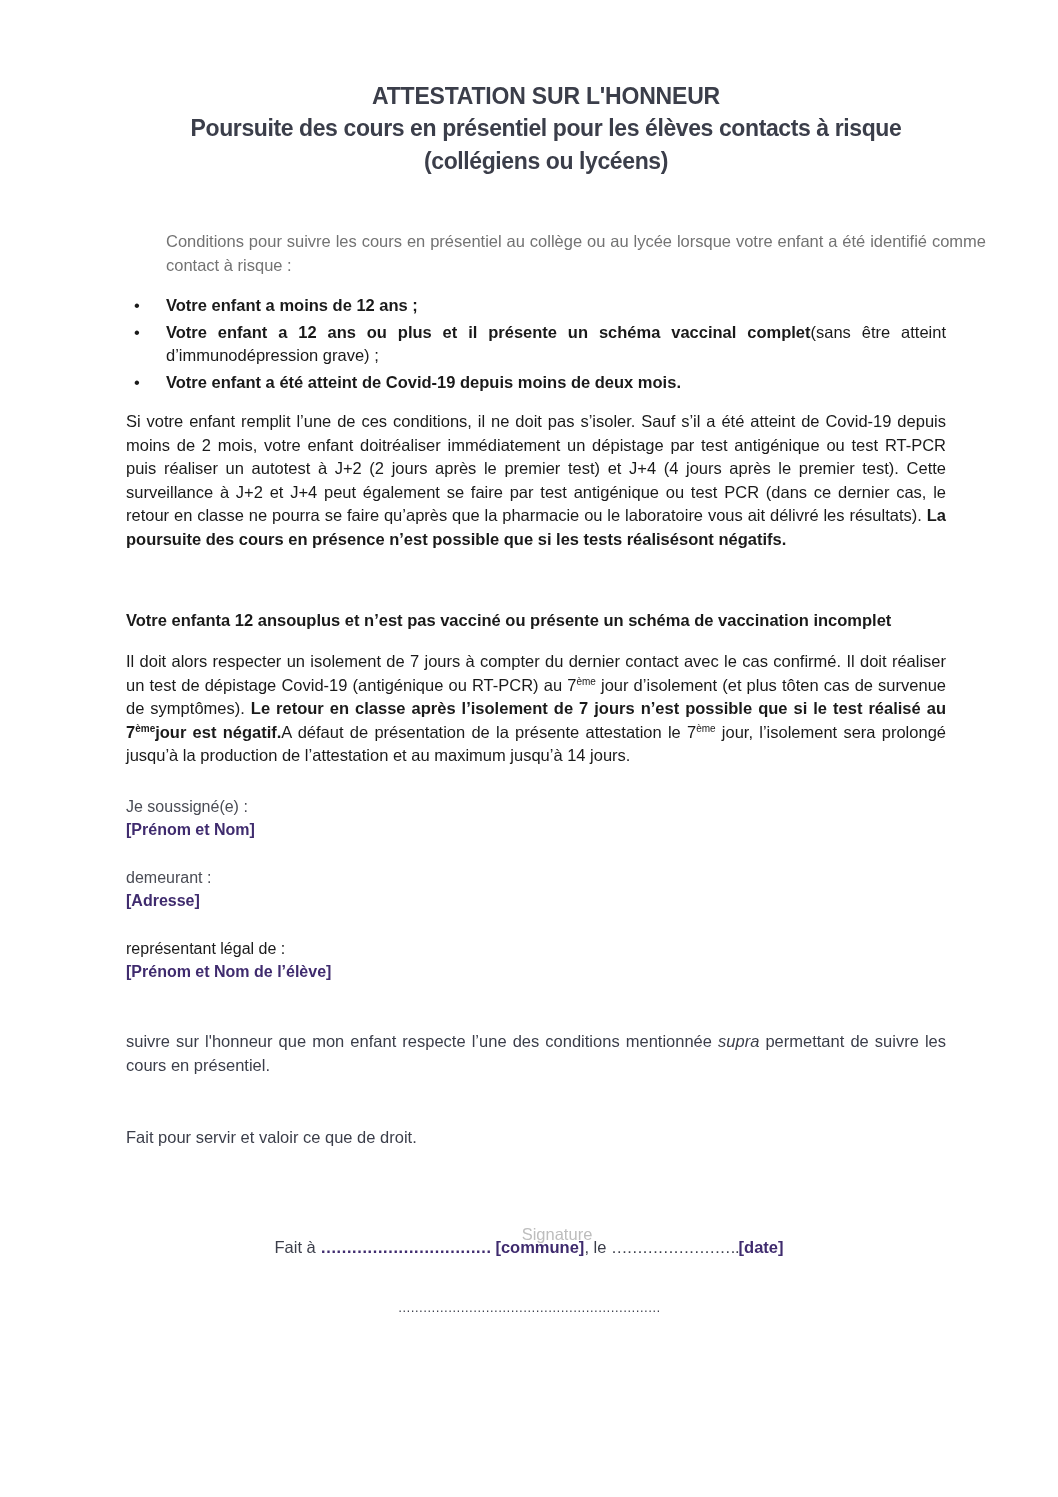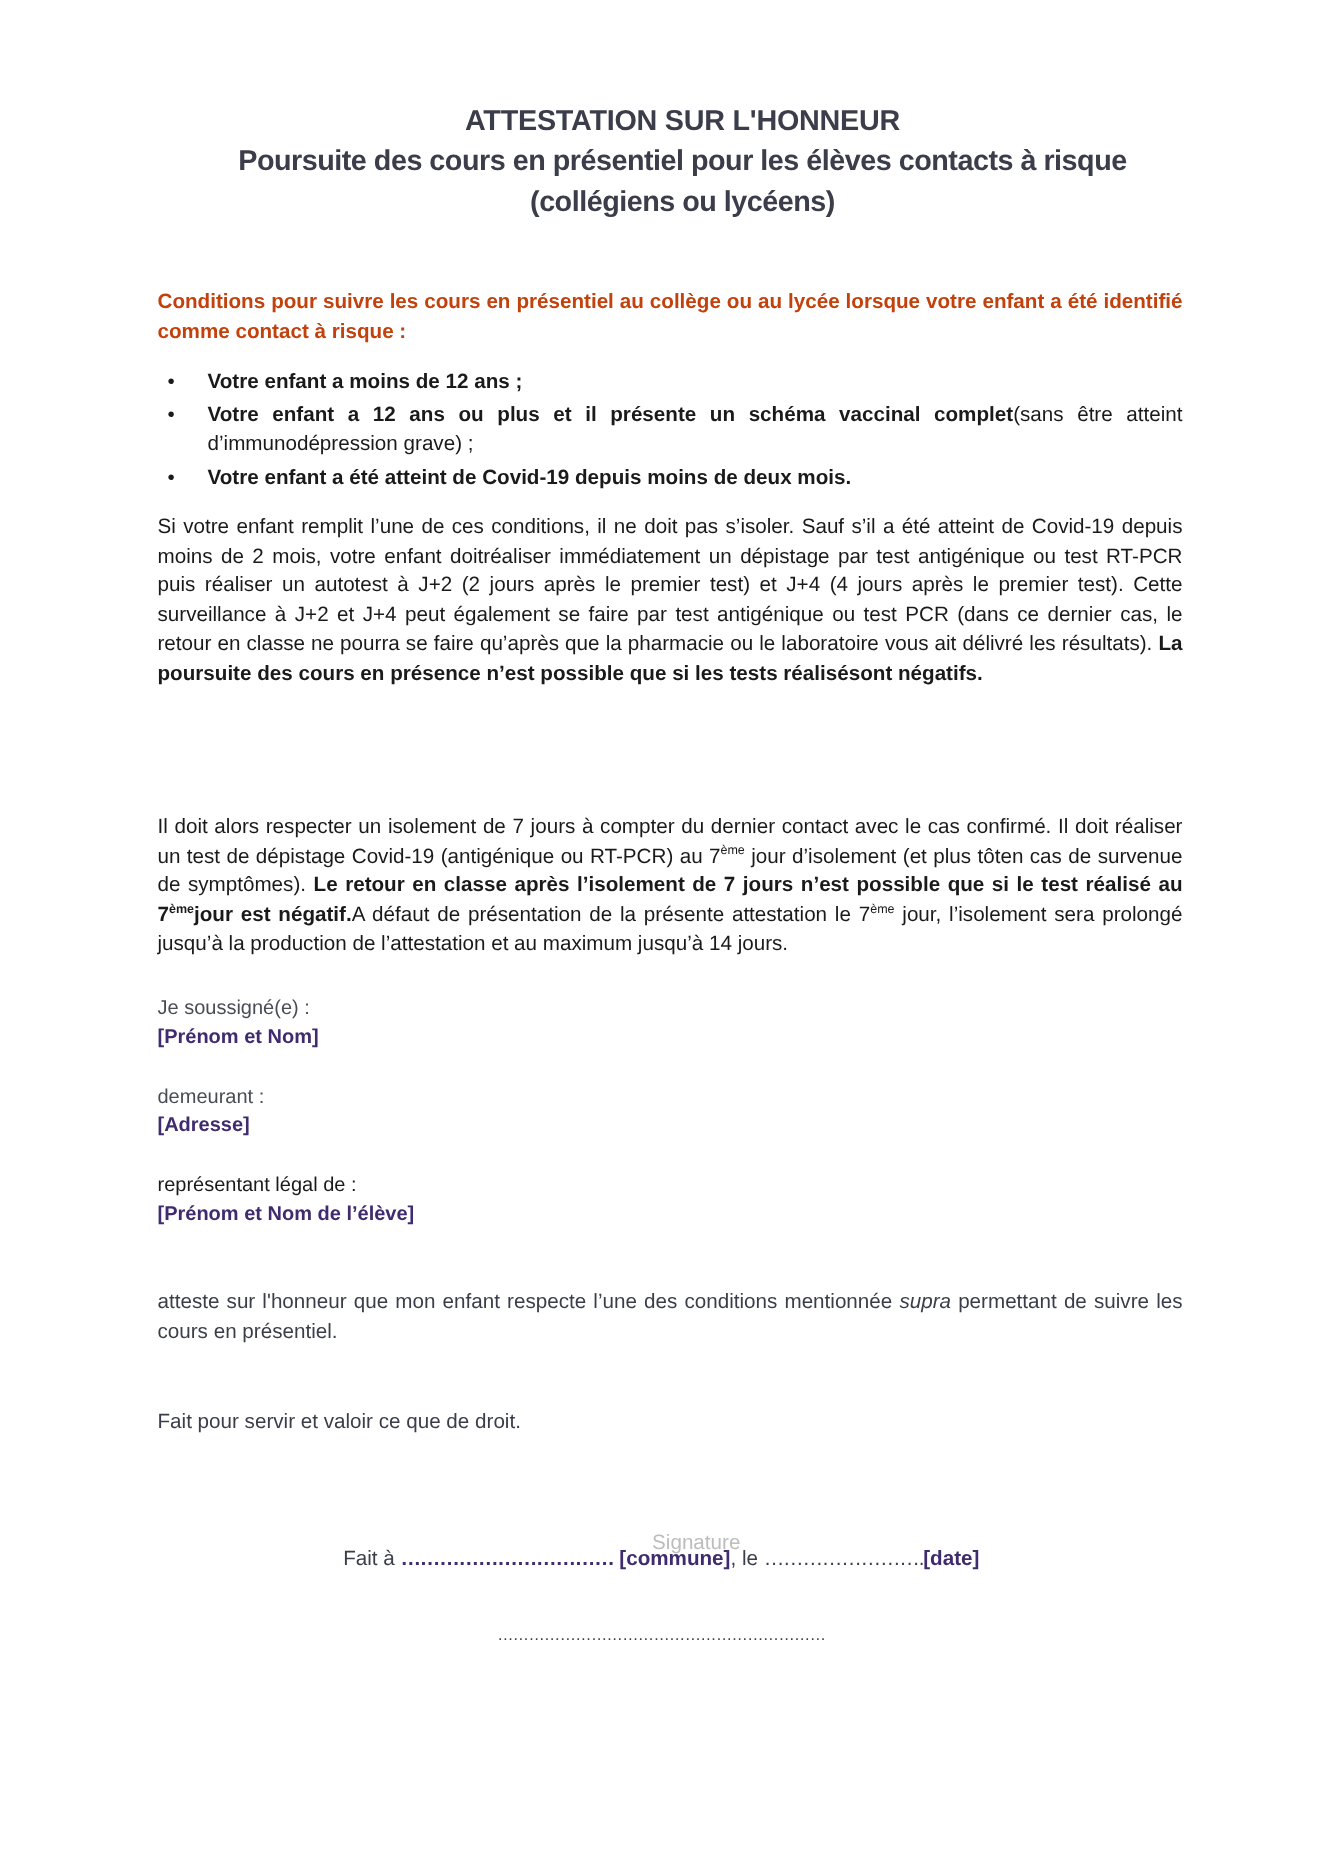--- a/index.html
+++ b/index.html
@@ -4,21 +4,21 @@
   <style>
     html, body { margin: 0; padding: 0; background: #ffffff; }
     body { width: 1058px; height: 1497px; position: relative; overflow: hidden;
       font-family: "Liberation Sans", sans-serif; color: #1a1a1a; }
     .page { position: absolute; left: 0; top: 0; width: 1058px; height: 1497px; }
     .title-block { position: absolute; top: 80px; left: 0; width: 1058px; text-align: center;
       color: #3b3e4a; font-weight: bold; padding-left: 17px; }
     .title-main { font-size: 23px; line-height: 32px; letter-spacing: -0.2px; }
     .title-sub { font-size: 23px; line-height: 33px; letter-spacing: -0.4px; }
     .content { position: absolute; left: 126px; width: 820px; font-size: 16.5px; line-height: 23.5px; }
-    .intro { top: 230px; color: #c2410c; font-weight: bold; text-align: justify; }
+    .intro { top: 230px; color: #737373; font-weight: normal; text-align: justify; margin-left: 40px; }
     .bullets { top: 294px; margin: 0; padding: 0; list-style: none; }
     .bullets li { position: relative; padding-left: 40px; font-size: 16.5px; line-height: 23.5px; text-align: justify; margin-bottom: 0; }
     .bullets li .dot { position: absolute; left: 8px; top: 0; }
     .bold { font-weight: bold; }
     .p1 { top: 410px; text-align: justify; }
     .h2 { top: 609px; font-weight: bold; }
     .p2 { top: 650px; text-align: justify; }
     sup { font-size: 10px; line-height: 0; vertical-align: super; }
     .label-gray { color: #4a4c55; }
     .placeholder { color: #3f2b6e; font-weight: bold; }
@@ -55,36 +55,37 @@
     <li>
       <span class="dot">•</span>
       <span class="bold">Votre enfant a été atteint de Covid-19 depuis moins de deux mois.</span>
     </li>
   </ul>
 
   <div class="content p1">
     <span>Si votre enfant remplit l’une de ces conditions, il ne doit pas s’isoler. Sauf s’il a été atteint de Covid-19 depuis moins de 2 mois, votre enfant doitréaliser immédiatement un dépistage par test antigénique ou test RT-PCR puis réaliser un autotest à J+2 (2 jours après le premier test) et J+4 (4 jours après le premier test). Cette surveillance à J+2 et J+4 peut également se faire par test antigénique ou test PCR (dans ce dernier cas, le retour en classe ne pourra se faire qu’après que la pharmacie ou le laboratoire vous ait délivré les résultats). </span><span class="bold">La poursuite des cours en présence n’est possible que si les tests réalisésont négatifs.</span>
   </div>
 
+  <div class="content h2">Votre enfanta 12 ansouplus et n’est pas vacciné ou présente un schéma de vaccination incomplet</div>
 
   <div class="content p2">
     <span>Il doit alors respecter un isolement de 7 jours à compter du dernier contact avec le cas confirmé. Il doit réaliser un test de dépistage Covid-19 (antigénique ou RT-PCR) au 7</span><sup>ème</sup><span> jour d’isolement (et plus tôten cas de survenue de symptômes). </span><span class="bold">Le retour en classe après l’isolement de 7 jours n’est possible que si le test réalisé au 7</span><sup class="bold">ème</sup><span class="bold">jour est négatif.</span><span>A défaut de présentation de la présente attestation le 7</span><sup>ème</sup><span> jour, l’isolement sera prolongé jusqu’à la production de l’attestation et au maximum jusqu’à 14 jours.</span>
   </div>
 
   <div class="field label-gray" style="top:795px;">Je soussigné(e) :</div>
   <div class="field placeholder" style="top:818px;">[Prénom et Nom]</div>
 
   <div class="field label-gray" style="top:866px;">demeurant :</div>
   <div class="field placeholder" style="top:889px;">[Adresse]</div>
 
   <div class="field" style="top:937px; color:#1a1a1a;">représentant légal de :</div>
   <div class="field placeholder" style="top:960px;">[Prénom et Nom de l’élève]</div>
 
   <div class="content attest">
-    <span>atteste sur l'honneur que mon enfant respecte l’une des conditions mentionnée </span><i>supra</i><span> permettant de suivre les cours en présentiel.</span>
+    <span>suivre sur l'honneur que mon enfant respecte l’une des conditions mentionnée </span><i>supra</i><span> permettant de suivre les cours en présentiel.</span>
   </div>
 
   <div class="content fait-pour">Fait pour servir et valoir ce que de droit.</div>
 
   <div class="center-line" style="top:1236px; color:#3b3e4a;">
     <span>Fait à </span><span class="placeholder dots">……………………………</span><span class="placeholder"> [commune]</span><span>, le </span><span class="dots">…………………….</span><span class="placeholder">[date]</span>
   </div>
 
   <div class="center-line signature" style="top:1223px;padding-left:28px;">Signature</div>
 

